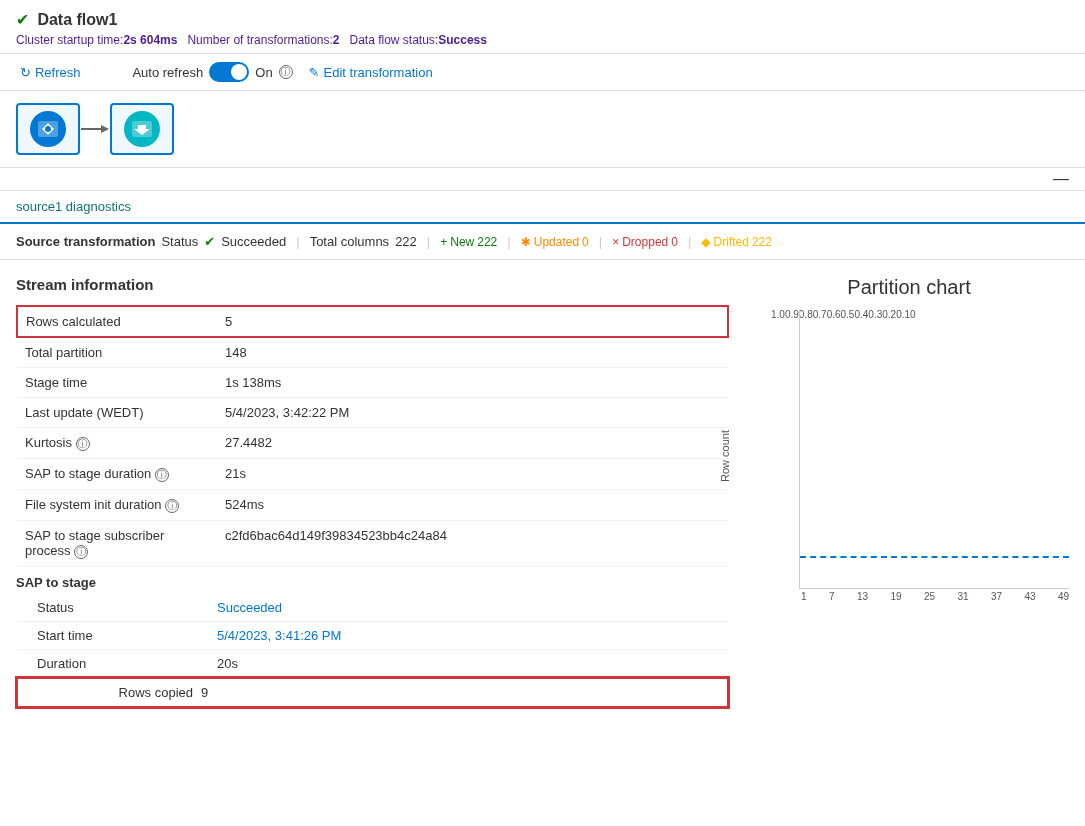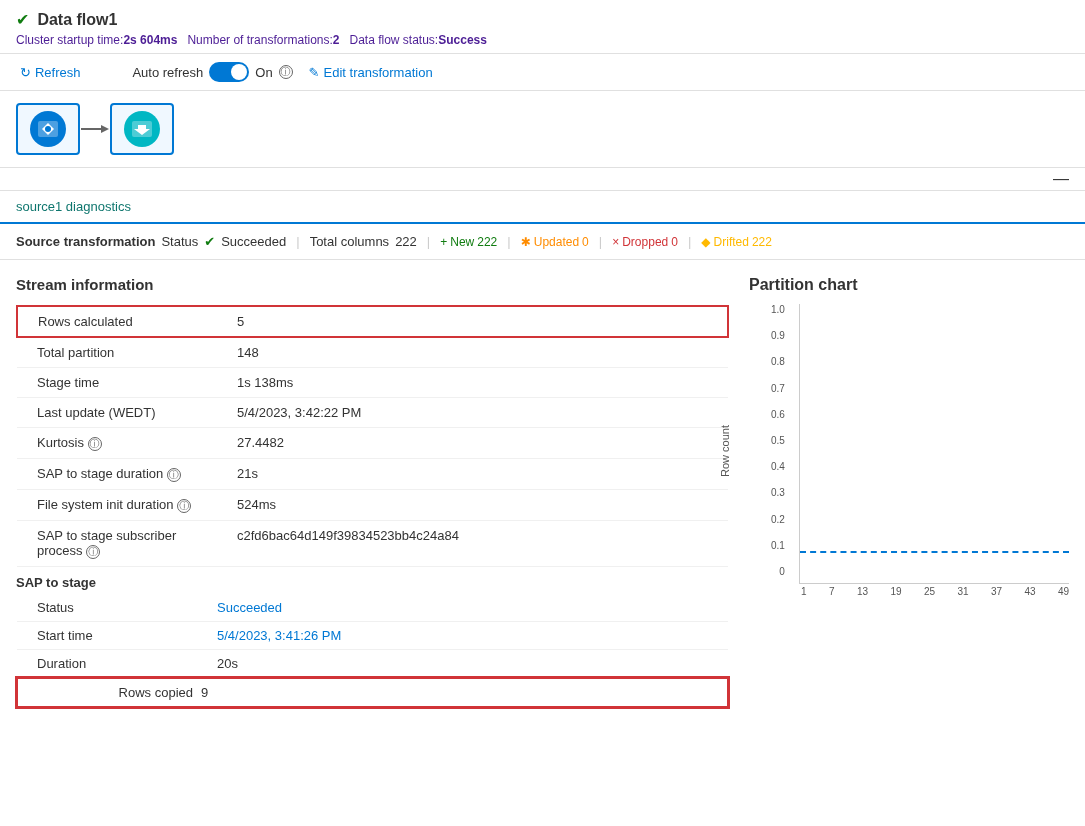--- a/index.html
+++ b/index.html
@@ -97,39 +97,39 @@
     .main-content {
       display: flex; gap: 0; padding: 16px;
     }
     .left-panel { flex: 1; min-width: 0; }
     .right-panel { width: 340px; min-width: 300px; padding-left: 20px; }
 
     .section-title { font-size: 15px; font-weight: 600; margin-bottom: 12px; }
 
     .info-table { width: 100%; border-collapse: collapse; }
     .info-table tr { border-bottom: 1px solid #f0f0f0; }
-    .info-table td { padding: 7px 20px; vertical-align: top; }
+    .info-table td { padding: 7px 8px; vertical-align: top; }
     .info-table td:first-child { color: #333; width: 200px; font-weight: 400; }
     .info-table td:last-child { color: #333; }
     .highlighted-row td { border: 2px solid #d13438 !important; }
     .highlighted-row td:first-child { border-right: none !important; }
     .highlighted-row td:last-child { border-left: none !important; }
 
     .link-blue { color: #0078d4; }
 
     .sub-section { margin-top: 8px; }
     .sub-section-title { font-weight: 600; font-size: 13px; margin: 8px 0 4px; }
 
     .sub-table { width: 100%; border-collapse: collapse; }
     .sub-table tr { border-bottom: 1px solid #f0f0f0; }
     .sub-table td { padding: 6px 4px 6px 20px; }
     .sub-table td:first-child { width: 180px; }
 
     .chart-area { position: relative; }
-    .chart-title { font-size: 16px; font-weight: 700; margin-bottom: 10px; }
+    .chart-title { font-size: 20px; font-weight: 400; margin-bottom: 10px; text-align: center; }
     .chart-container {
       position: relative; width: 100%; height: 280px;
       border-left: 1px solid #ccc; border-bottom: 1px solid #ccc;
     }
     .chart-x-labels {
       display: flex; justify-content: space-between;
       font-size: 10px; color: #555; margin-top: 2px; padding-left: 2px;
     }
     .chart-y-axis-label {
       position: absolute; left: -50px; top: 50%;
@@ -312,21 +312,21 @@
         </table>
     </div>
   </div>
 
   <div class="right-panel">
     <div class="chart-area">
       <div class="chart-title">Partition chart</div>
       <div style="position:relative; padding-left: 50px;">
         <div class="chart-y-axis-label">Row count</div>
         <div style="position:relative;">
-          <div style="position:absolute; left: -28px; top:0; bottom:20px; display:flex; flex-direction:column; justify-content:space-between; font-size:10px; color:#555; text-align:right;">
+          <div style="position:absolute; left: -28px; top:0; bottom:20px; display:flex; flex-direction:row; justify-content:space-between; font-size:10px; color:#555; text-align:right;">
             <span>1.0</span>
             <span>0.9</span>
             <span>0.8</span>
             <span>0.7</span>
             <span>0.6</span>
             <span>0.5</span>
             <span>0.4</span>
             <span>0.3</span>
             <span>0.2</span>
             <span>0.1</span>

